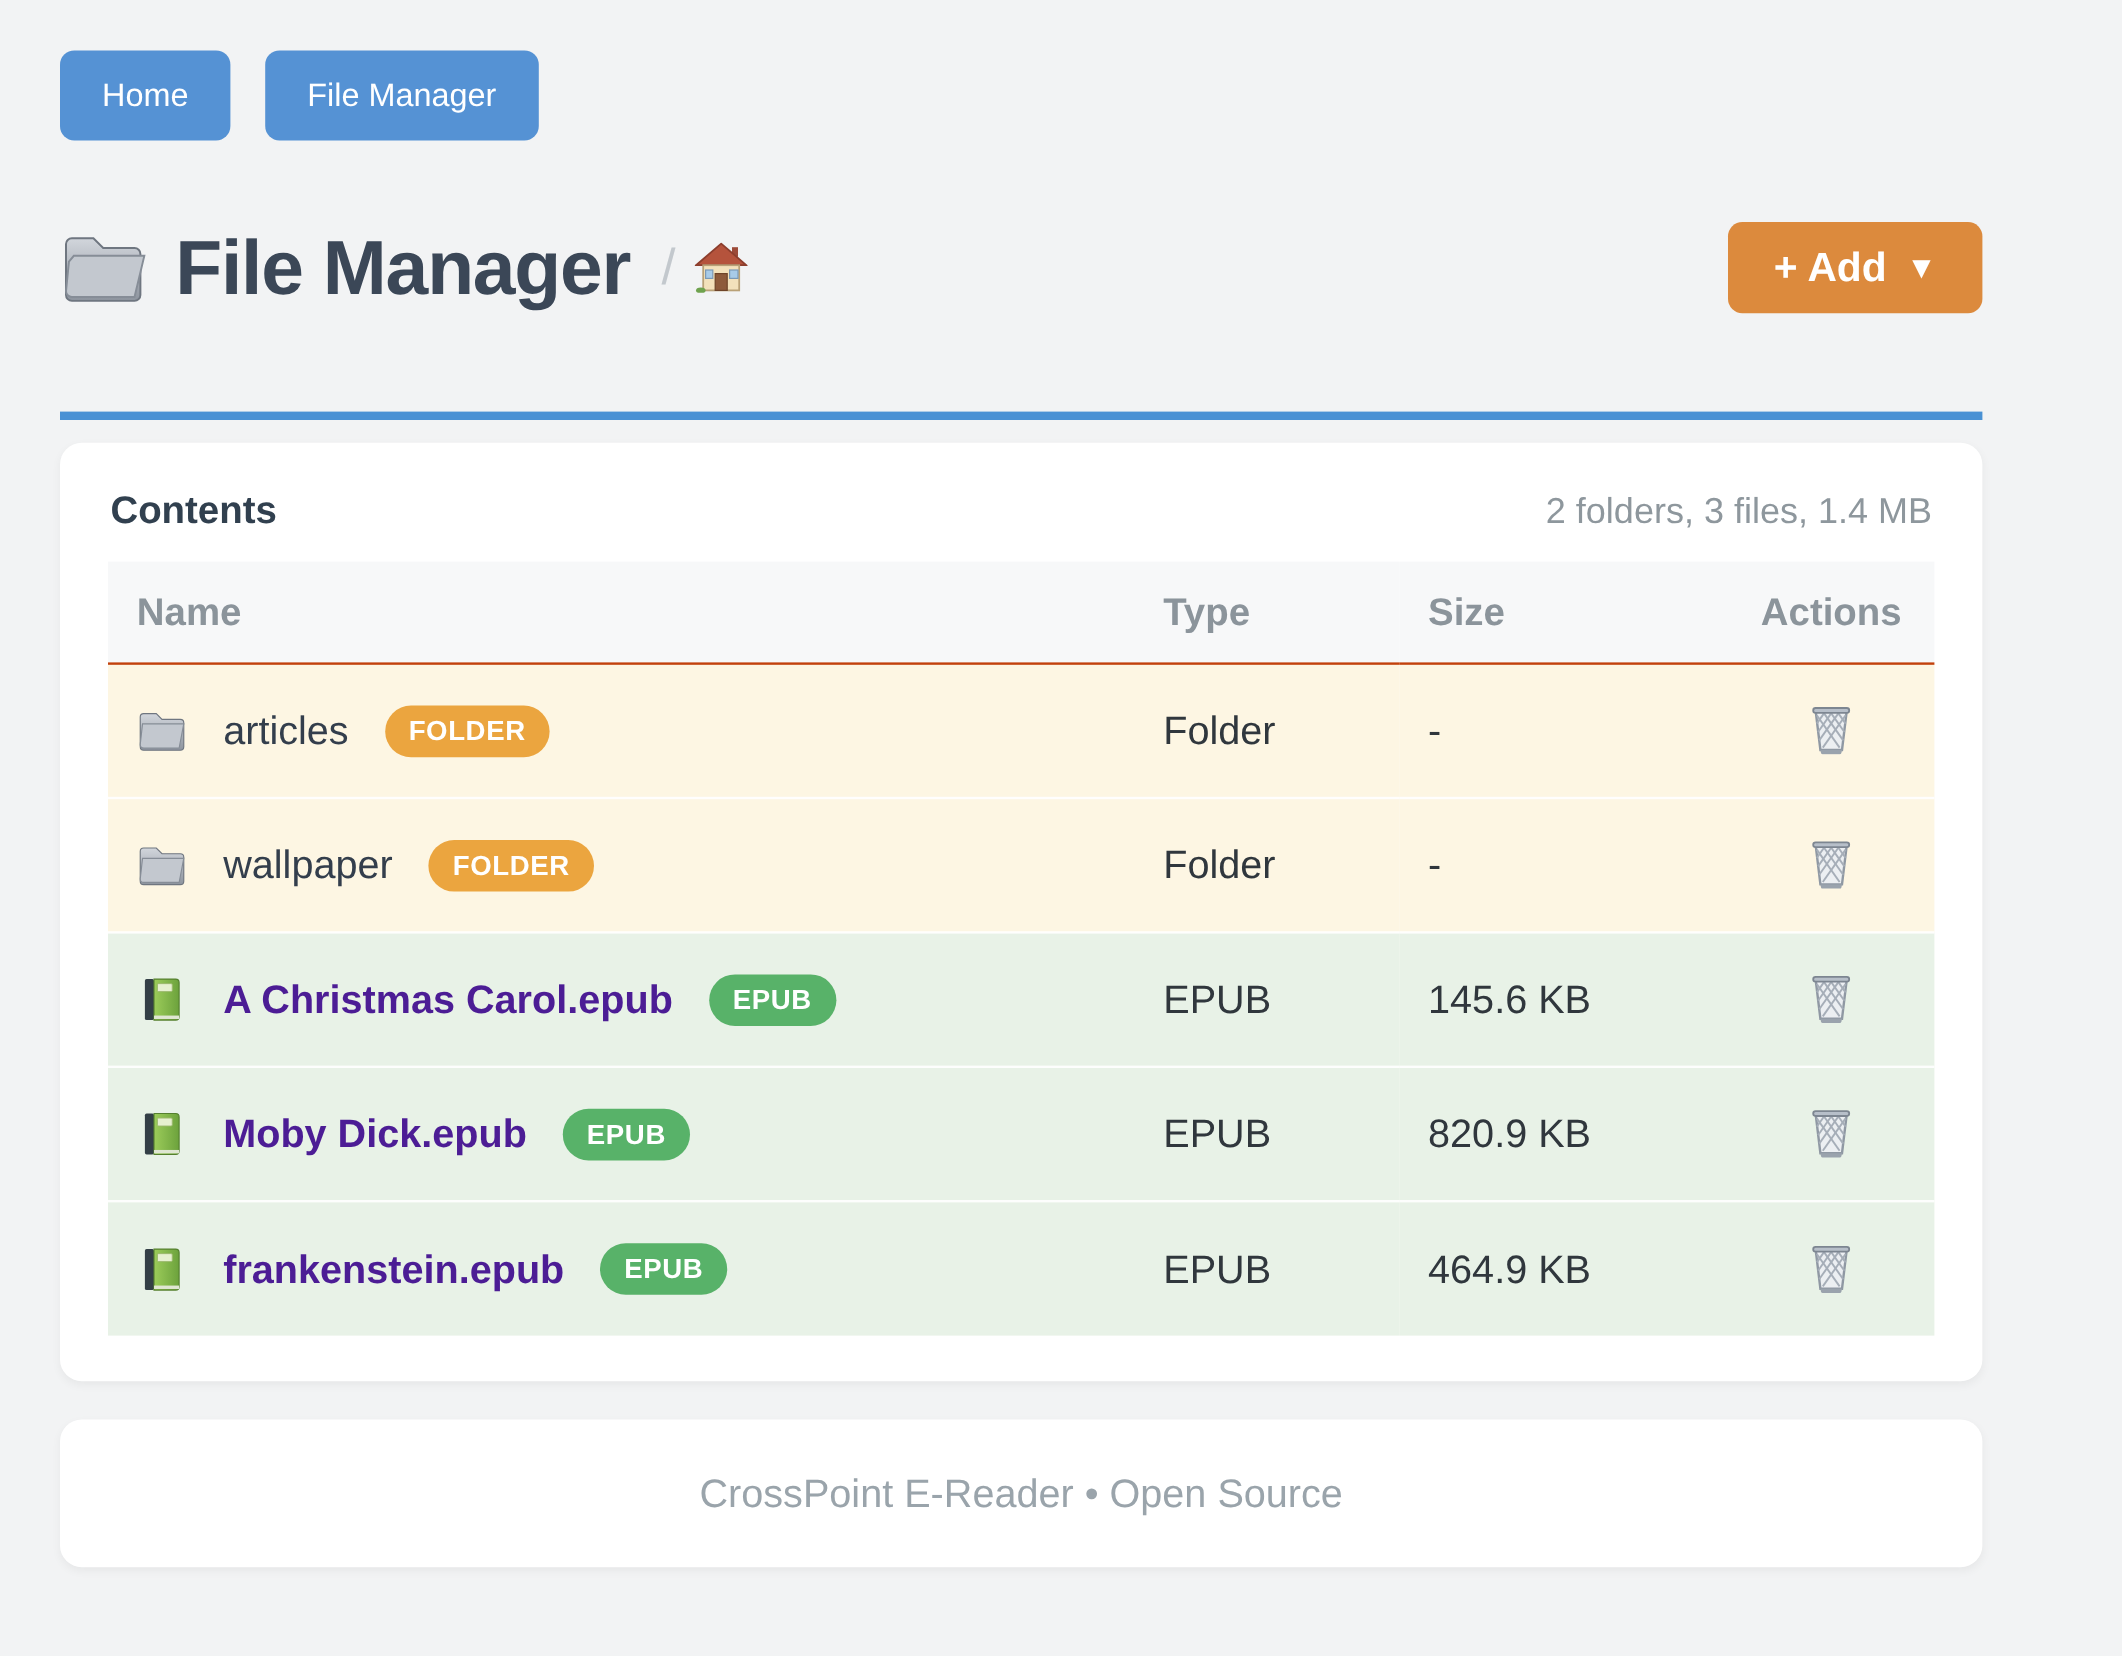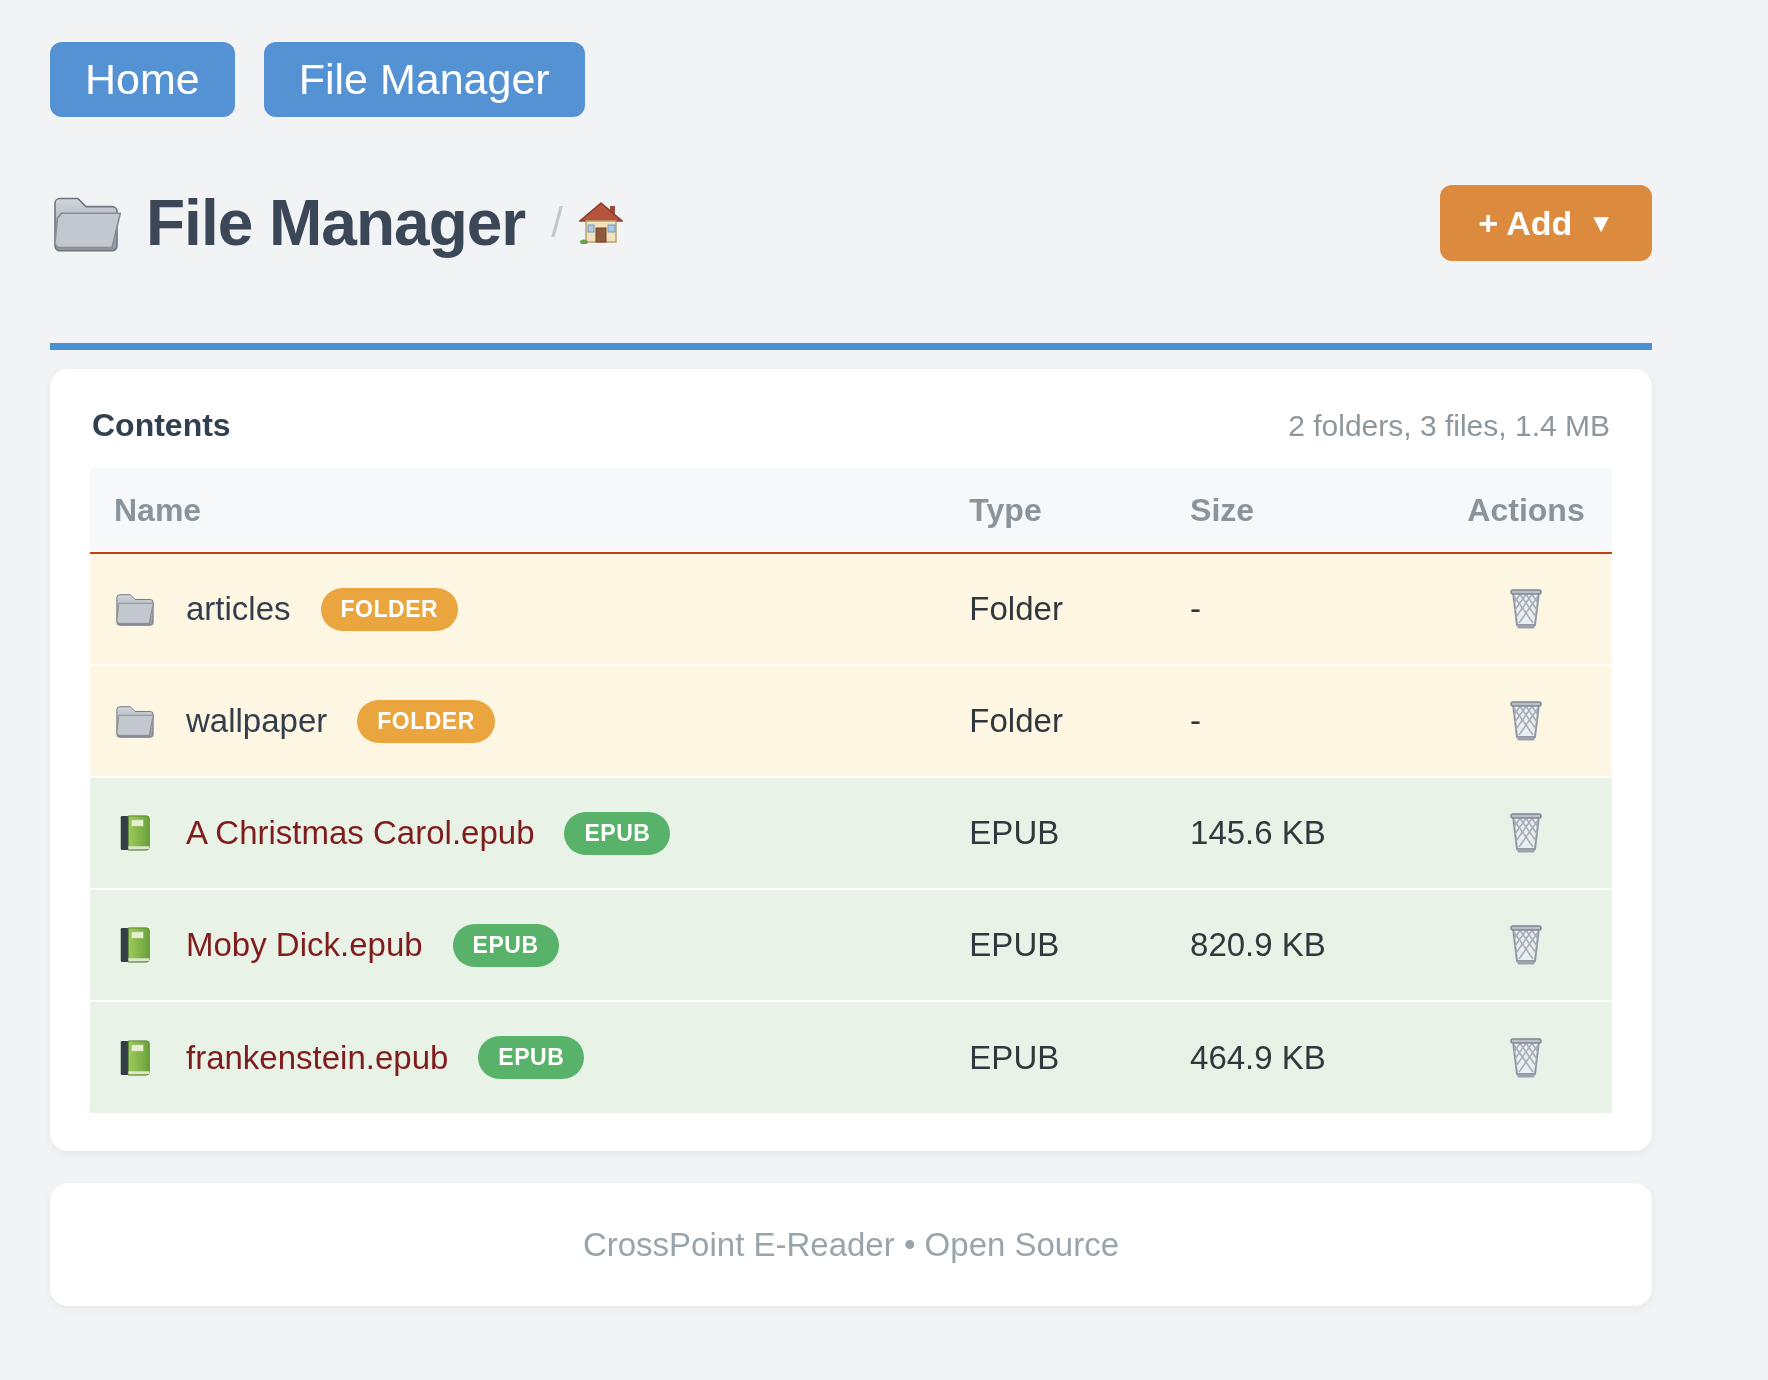--- a/index.html
+++ b/index.html
@@ -13,21 +13,21 @@
 
   
   .nav-row { display: flex; gap: 29px; }
   .nav-btn {
     background: #5592d4;
     color: #ffffff;
     border: none;
     border-radius: 12px;
     height: 75px;
     padding: 0 35px;
-    font-size: 43px;
+    font-size: 27px;
     font-family: "Liberation Sans", sans-serif;
     cursor: pointer;
     display: inline-flex;
     align-items: center;
     text-align: center;
   }
 
   
   .title-row {
     margin-top: 68px;
@@ -110,21 +110,21 @@
 
   tbody td { height: 112px; font-size: 33px; padding-left: 24px; }
   tbody tr + tr td { border-top: 2px solid rgba(255,255,255,0.9); }
   tr.row-folder td { background: #fdf6e3; }
   tr.row-epub td { background: #e8f2e7; }
 
   .name-wrap { display: flex; align-items: center; gap: 30px; }
   .row-icon { width: 42px; height: 38px; display: inline-flex; flex: 0 0 auto; }
   .row-icon svg { width: 100%; height: 100%; }
   .file-name { color: #333e4c; cursor: pointer; }
-  tr.row-epub .file-name { color: #7f1d1d; }
+  tr.row-epub .file-name { color: #4c1d95; font-weight: bold; }
   .badge {
     font-size: 23px;
     font-weight: bold;
     color: #ffffff;
     padding: 8px 20px;
     border-radius: 22px;
     letter-spacing: 0.5px;
     white-space: nowrap;
   }
   .badge-folder { background: #eba53f; }

